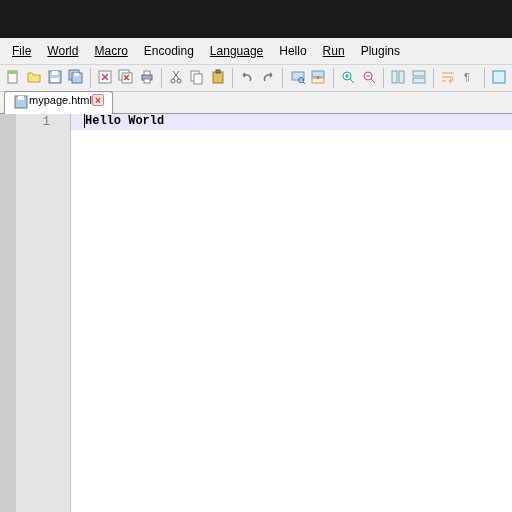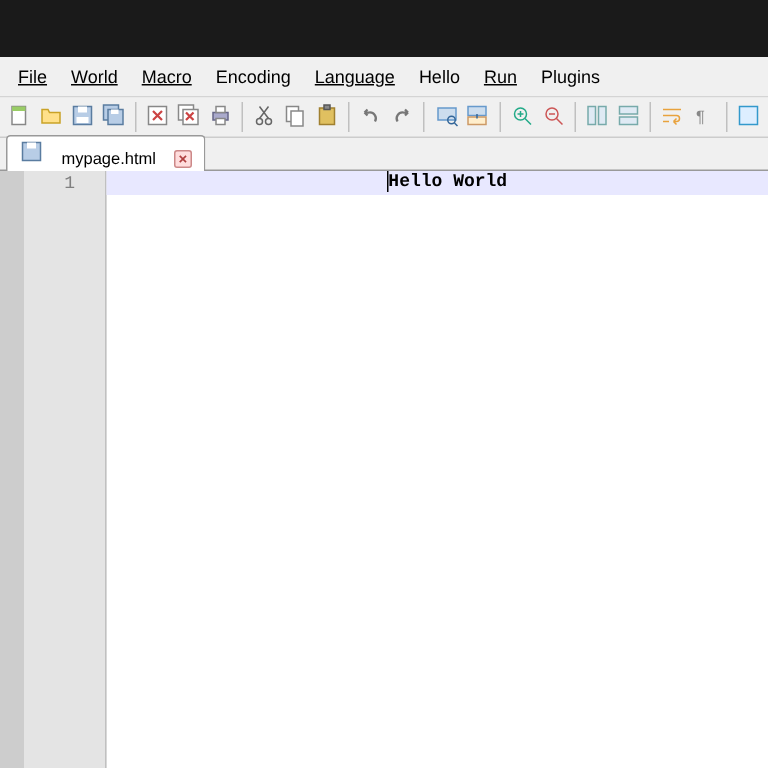--- a/index.html
+++ b/index.html
@@ -5,30 +5,30 @@
   * { margin:0; padding:0; box-sizing:border-box; }
   html, body { width:512px; height:512px; font-family: Tahoma, "Segoe UI", sans-serif; font-size:12px; background:#fff; overflow:hidden; }
   .titlebar { background:#1a1a1a; height:38px; }
   .menubar { display:flex; gap:0; padding:2px 4px; background:#f0f0f0; border-bottom:1px solid #d4d4d4; }
   .menu-item { padding:4px 8px; cursor:default; }
   .menu-item span.u { text-decoration:underline; }
   .toolbar { display:flex; align-items:center; gap:2px; padding:2px 4px; background:#f0f0f0; border-bottom:1px solid #ccc; }
   .tbtn { width:22px; height:22px; display:flex; align-items:center; justify-content:center; border:1px solid transparent; cursor:pointer; }
   .sep { width:1px; height:20px; background:#c0c0c0; margin:0 3px; }
   .tabbar { display:flex; align-items:flex-end; background:#f0f0f0; padding:2px 4px 0 4px; border-bottom:1px solid #999; height:22px; }
-  .tab { display:flex; align-items:flex-end; gap:12px; padding:2px 8px; background:#f5f0e1; border:1px solid #999; border-bottom:none; border-radius:3px 3px 0 0; font-size:11px; margin-right:18px; }
+  .tab { display:flex; align-items:flex-start; gap:0; padding:2px 8px; background:#f5f0e1; border:1px solid #999; border-bottom:none; border-radius:3px 3px 0 0; font-size:11px; margin-right:18px; }
   .tab.active { background:#fff; position:relative; top:1px; }
   .tab-close { width:12px; height:12px; display:flex; align-items:center; justify-content:center; color:#b04040; font-weight:bold; font-size:10px; border:1px solid #c88; background:#fdd; border-radius:2px; cursor:pointer;}
   .editor { display:flex; height:calc(512px - 38px - 25px - 27px - 22px); background:#fff; }
   .margin-area { display:flex; background:#e4e4e4; border-right:1px solid #c0c0c0;}
   .gutter { width:40px; background:#e4e4e4; color:#808080; text-align:right; padding:1px 6px 0 0; font-family: Consolas, "Courier New", monospace; font-size:12px; }
   .fold { width:14px; background:#e4e4e4;}
   .bookmark { width:16px; background:#cdcdcd;}
   .content { flex:1; font-family: Consolas, "Courier New", monospace; font-size:12px; }
-  .line { height:16px; padding-left:13px;text-align:center; }
+  .line { height:16px; padding-left:13px; }
   .line.current { background:#e8e8ff; }
   .line .text { font-weight:bold; color:#000; }
   .caret { display:inline-block; width:1px; height:14px; background:#000; vertical-align:text-bottom; }
   svg { width:16px; height:16px; }
 </style>
 </head>
 <body>
 
 <div class="titlebar"></div>
 

